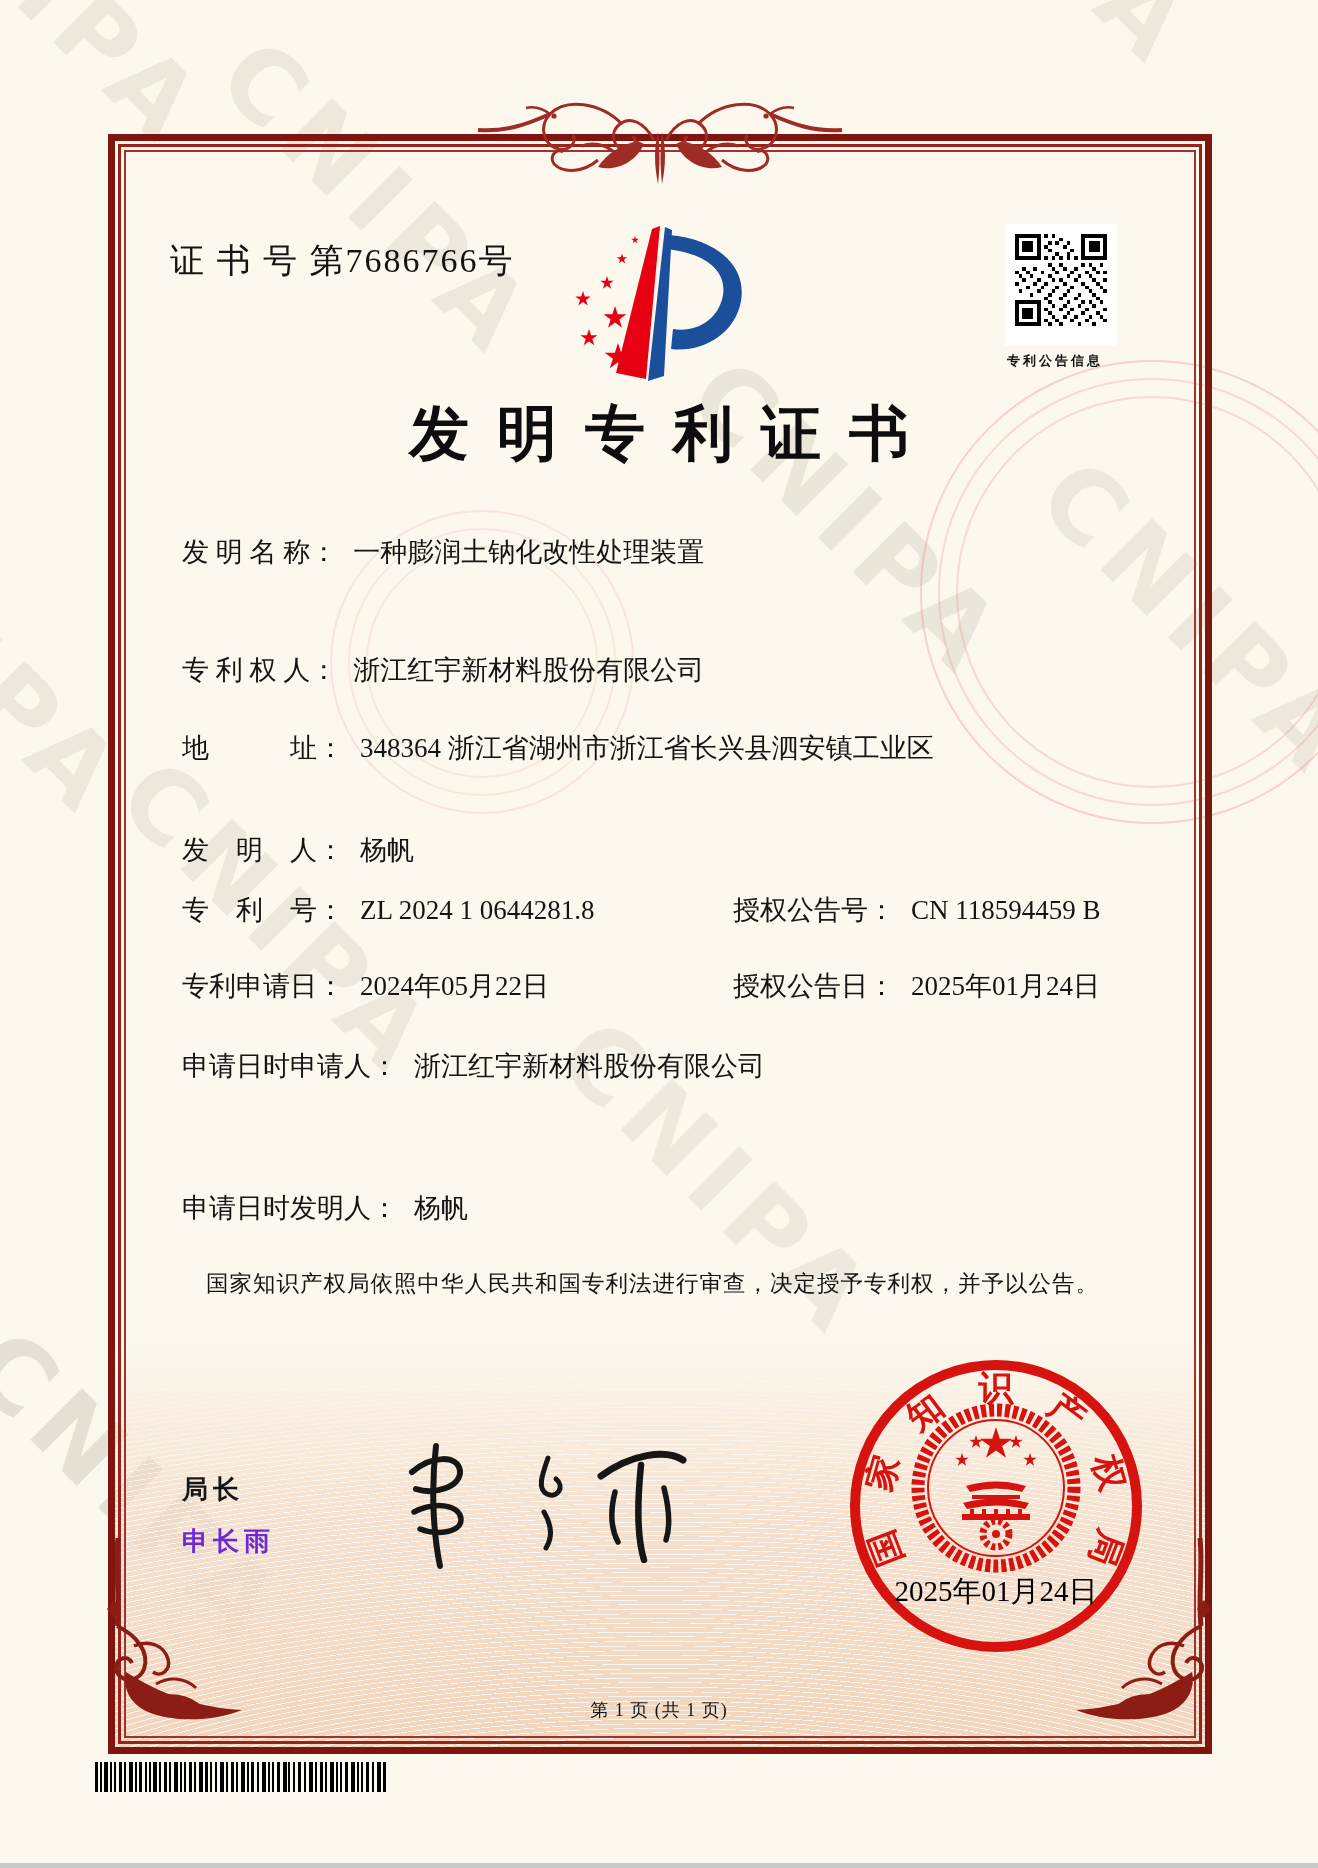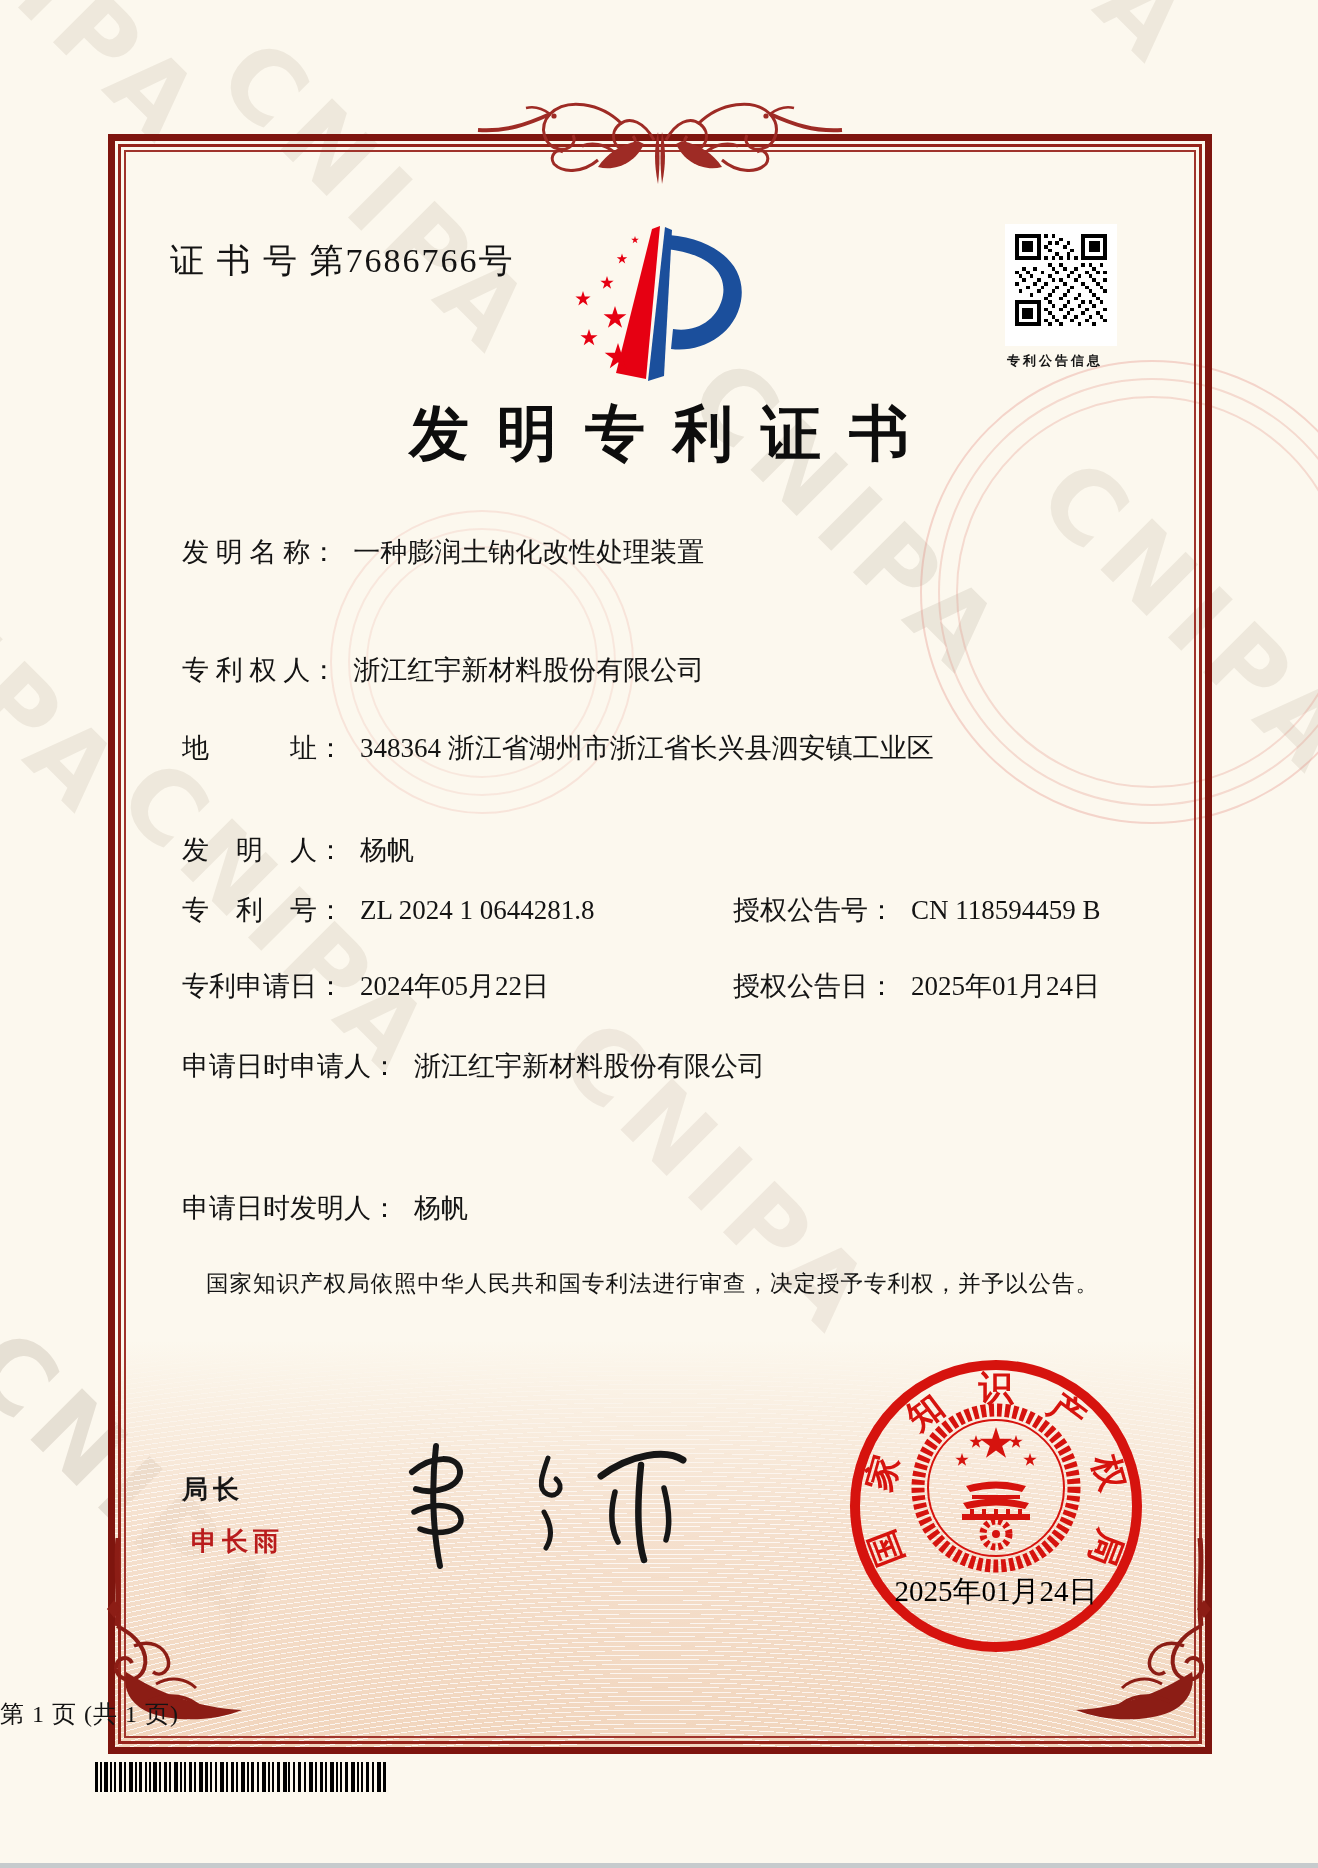--- a/index.html
+++ b/index.html
@@ -65,41 +65,41 @@
   .col2{left:733px}
 
   .body-line{position:absolute;font-size:22.5px;letter-spacing:1px;white-space:nowrap;z-index:6;}
   .b1{left:206px;top:1268px}
   .b2{left:166px;top:1314px}
 
   
   .sig-title{position:absolute;left:182px;top:1472px;font:700 26px "Liberation Sans","DejaVu Sans",sans-serif;
              letter-spacing:5px;z-index:6;color:#161616;}
   .sig-name{position:absolute;left:182px;top:1524px;font:700 26px "Liberation Sans","DejaVu Sans",sans-serif;
-            letter-spacing:5px;z-index:6;color:#b91c1c;margin-left:9px;}
+            letter-spacing:5px;z-index:6;color:#6d28d9;}
   .signature{position:absolute;left:398px;top:1432px;z-index:7;}
 
   
   .seal-ring{position:absolute;left:850px;top:1360px;width:292px;height:292px;border:10px solid #D6130E;
              border-radius:50%;box-sizing:border-box;z-index:6;}
   .emblem{position:absolute;left:906px;top:1398px;z-index:6;}
   .seal-char{position:absolute;font-size:35px;font-weight:700;color:#D6130E;z-index:6;
              font-family:"Liberation Serif",serif;}
   .sc0{left:886px;top:1548px;transform:translate(-50%,-50%) rotate(-111deg)}
   .sc1{left:883px;top:1473px;transform:translate(-50%,-50%) rotate(-74deg)}
   .sc2{left:925px;top:1412px;transform:translate(-50%,-50%) rotate(-37deg)}
   .sc3{left:996px;top:1388px;transform:translate(-50%,-50%)}
   .sc4{left:1067px;top:1412px;transform:translate(-50%,-50%) rotate(37deg)}
   .sc5{left:1109px;top:1473px;transform:translate(-50%,-50%) rotate(74deg)}
   .sc6{left:1106px;top:1548px;transform:translate(-50%,-50%) rotate(111deg)}
   .seal-date{position:absolute;left:850px;top:1572px;width:292px;text-align:center;
              font-size:29px;color:#000;z-index:8;}
 
-  .page-footer{position:absolute;left:0;top:1698px;width:100%;text-align:left;
-               font-size:24px;letter-spacing:1px;z-index:6;}
+  .page-footer{position:absolute;left:0;top:1698px;width:100%;text-align:center;
+               font-size:18px;letter-spacing:1px;z-index:6;}
   .barcode{position:absolute;left:95px;top:1762px;z-index:6;}
 </style>
 </head>
 <body>
 
 <div id="page">
 
   <div class="wm w1">CNIPA</div>
   <div class="wm w2">CNIPA</div>
   <div class="wm w3">CNIPA</div>

